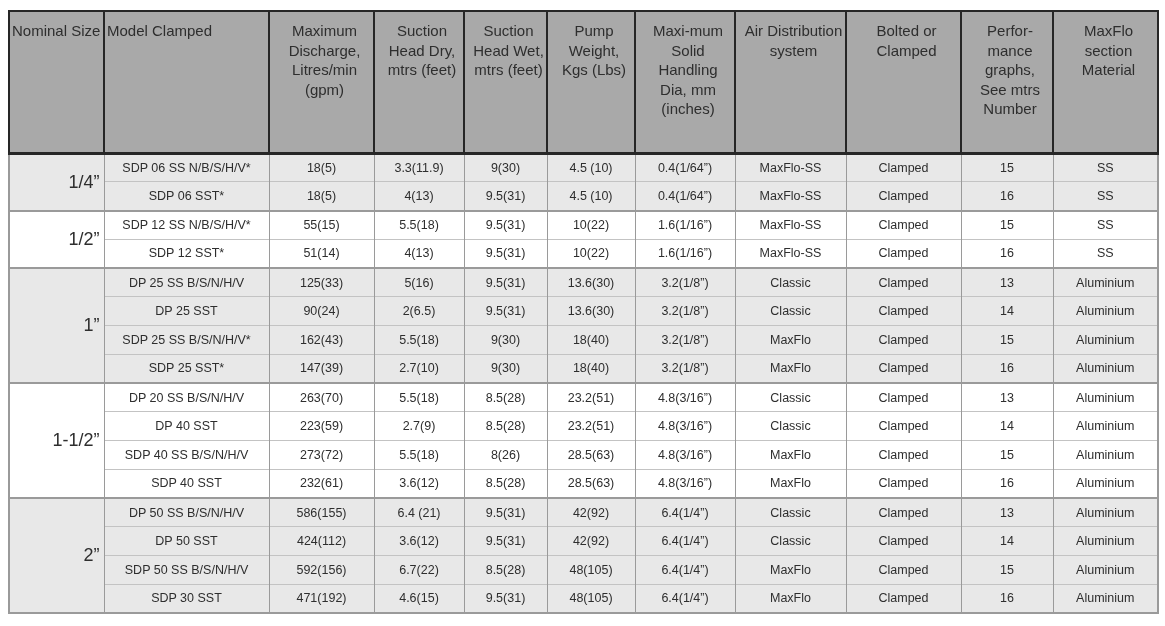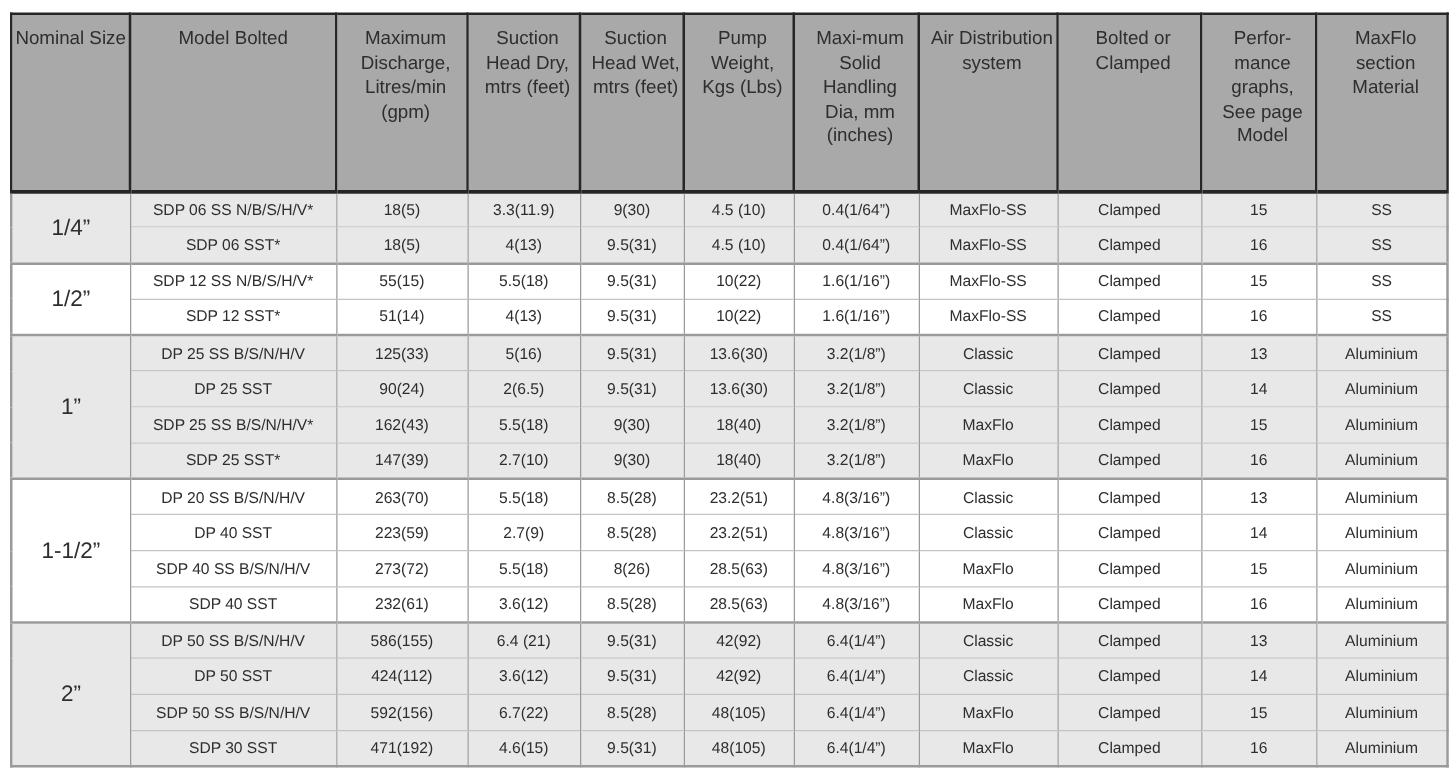--- a/index.html
+++ b/index.html
@@ -15,33 +15,33 @@
   }
   thead tr{height:142px;}
   th{
     background:var(--header-bg,#a9a9a9);
     border:2px solid var(--header-border,#262626);
     border-bottom:3px solid var(--header-border,#262626);
     vertical-align:top;text-align:center;font-weight:normal;
     font-size:15px;line-height:1.3;color:var(--text,#2e2e2e);
     padding:9px 2px 4px 8px;overflow:hidden;
   }
-  th.center{text-align:center;padding-left:2px;padding-right:2px;}
+  th.center{text-align:left;padding-left:2px;padding-right:2px;}
   tbody tr{height:28.75px;background:var(--row-bg,#ffffff);}
   tbody tr.shaded{background:var(--stripe-bg,#e8e8e8);}
   td{
     border-left:1px solid var(--grid-line,#9a9a9a);
     border-right:1px solid var(--grid-line,#9a9a9a);
     text-align:center;vertical-align:middle;
     font-size:12.5px;color:var(--text,#2e2e2e);
     padding:0 4px;overflow:hidden;white-space:nowrap;
   }
   tr.inner td{border-top:1px solid var(--inner-line,#c3c3c3);}
   tr.group-start td{border-top:2px solid var(--grid-line,#9a9a9a);}
-  td.nominal{font-size:18px;}
+  td.nominal{font-size:18px;text-align:right;}
 </style>
 </head>
 <body>
 
 <div class="page">
   <table class="spec-table">
     <colgroup>
       <col style="width:95px">
         <col style="width:165px">
         <col style="width:105px">
@@ -50,29 +50,29 @@
         <col style="width:88px">
       <col style="width:100px">
         <col style="width:111px">
         <col style="width:115px">
       <col style="width:92px">
         <col style="width:105px">
     </colgroup>
     <thead>
       <tr id="header-row">
           <th class="center">Nominal Size</th>
-          <th class="center">Model Bolted</th>
+          <th class="center">Model Clamped</th>
           <th>Maximum Discharge, Litres/min (gpm)</th>
           <th>Suction Head Dry, mtrs (feet)</th>
           <th>Suction Head Wet, mtrs (feet)</th>
           <th>Pump Weight, Kgs (Lbs)</th>
           <th>Maxi-mum Solid Handling Dia, mm (inches)</th>
           <th>Air Distribution system</th>
           <th>Bolted or Clamped</th>
-          <th>Perfor-mance graphs, See page Model</th>
+          <th>Perfor-mance graphs, See mtrs Number</th>
           <th>MaxFlo section Material</th>
         </tr>
     </thead>
     <tbody id="table-body">
         <tr class="shaded group-start">
           <td rowspan="2" class="nominal">1/4”</td>
           <td>SDP 06 SS N/B/S/H/V*</td>
           <td>18(5)</td>
           <td>3.3(11.9)</td>
           <td>9(30)</td>

